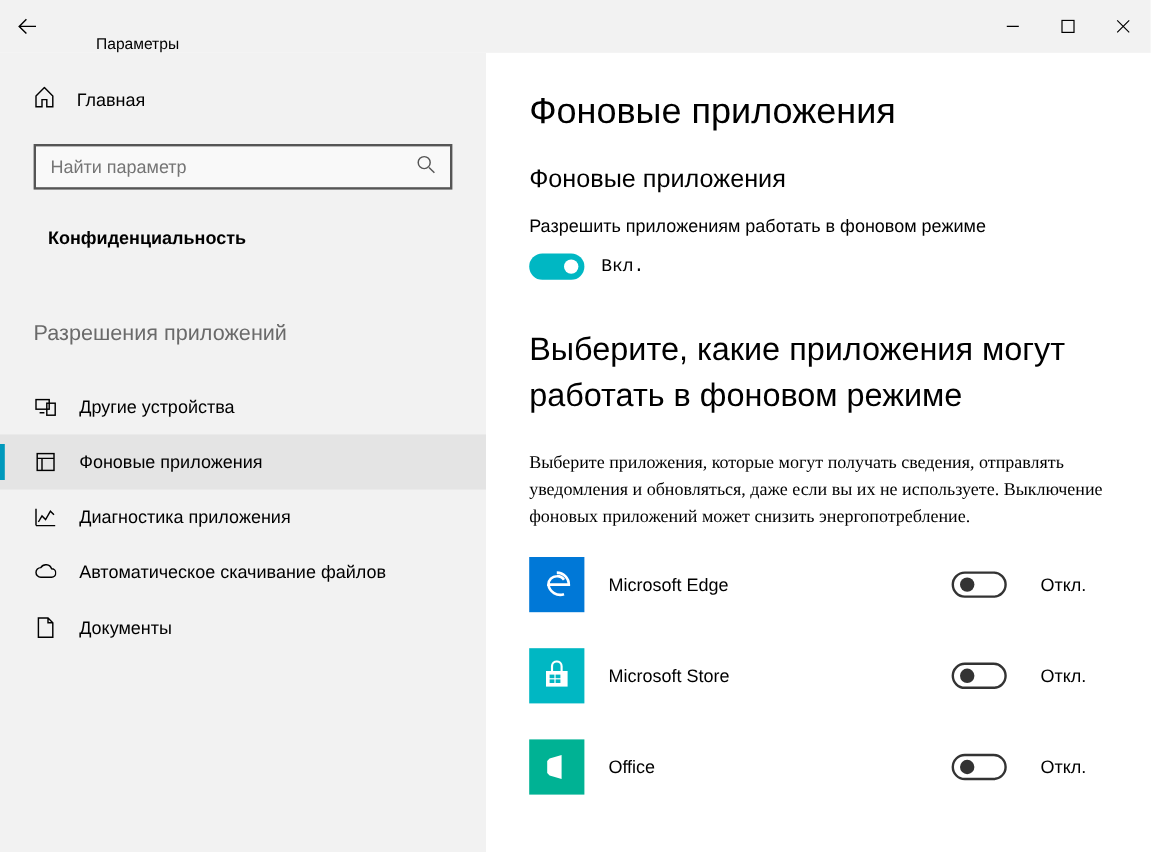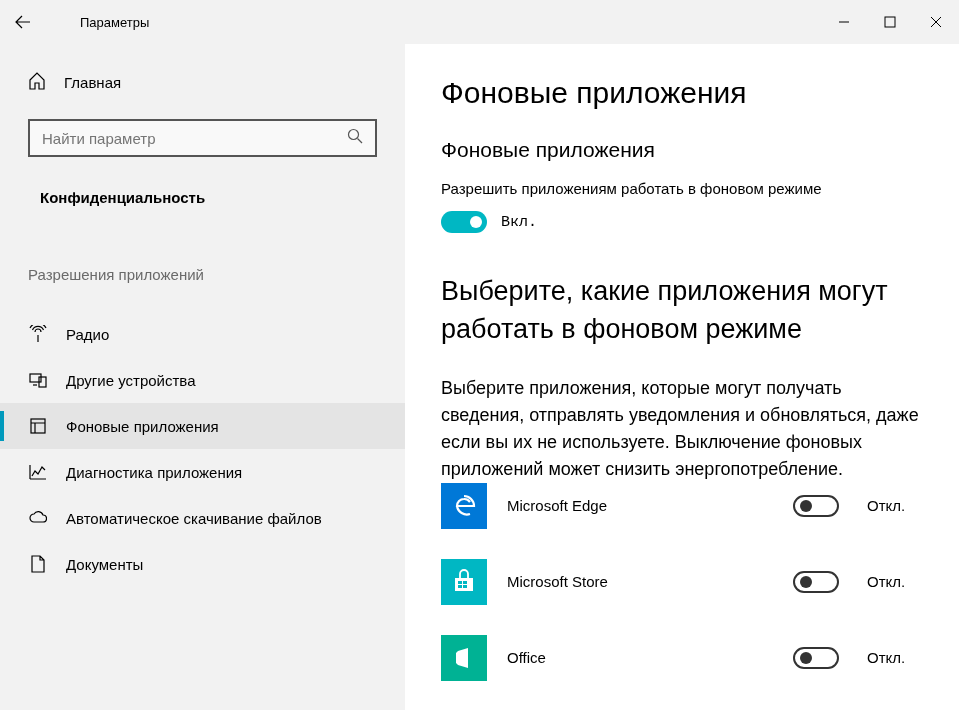--- a/index.html
+++ b/index.html
@@ -7,21 +7,21 @@
       font-family: "Segoe UI", -apple-system, sans-serif;
       background: #fff;
       width: 959px;
       height: 710px;
       overflow: hidden;
       color: #000;
     }
     .titlebar {
       height: 44px;
       display: flex;
-      align-items: center;
+      align-items: flex-end;
       background: #f2f2f2;
     }
     .titlebar-back {
       width: 46px;
       height: 44px;
       display: flex;
       align-items: center;
       justify-content: center;
       cursor: pointer;
     }
@@ -73,21 +73,21 @@
     }
     .search-icon { color: #555; }
     .sidebar-category {
       padding: 10px 40px;
       font-size: 15px;
       font-weight: 600;
       margin-bottom: 40px;
     }
     .sidebar-section-title {
       padding: 10px 28px;
-      font-size: 15px;
+      font-size: 18px;
       color: #6a6a6a;
       margin-bottom: 18px;
     }
     .sidebar-item {
       display: flex;
       align-items: center;
       padding: 14px 28px;
       cursor: pointer;
       font-size: 15px;
       position: relative;
@@ -122,22 +122,24 @@
     .section-heading {
       font-size: 21px;
       font-weight: 400;
       margin-bottom: 18px;
     }
     .section-text {
       font-size: 15px;
       margin-bottom: 14px;
     }
     .body-text {
-      font-size: 18px;
+      font-size: 15px;
       line-height: 1.5;
+      margin-bottom: 22px;
+      font-family: Liberation Serif, serif;
     }
     .toggle-row {
       display: flex;
       align-items: center;
       margin-bottom: 40px;
     }
     .toggle {
       width: 46px;
       height: 22px;
       border-radius: 11px;
@@ -256,28 +258,20 @@
             <circle cx="6.5" cy="6.5" r="5" stroke="#555" stroke-width="1.2" fill="none"></circle>
             <path d="M10.5 10.5 L15 15" stroke="#555" stroke-width="1.2"></path>
           </svg>
       </span>
     </div>
 
     <div class="sidebar-category">Конфиденциальность</div>
 
     <div class="sidebar-section-title">Разрешения приложений</div>
 
-    <div class="sidebar-item">
-      <span class="icon">
-        <svg width="18" height="18" viewBox="0 0 18 18">
-            <path d="M9 17 L9 10 M6 7 A3 3 0 0 1 12 7 M3.5 5 A6 6 0 0 1 14.5 5 M1 3 A9 9 0 0 1 17 3" stroke="#000" stroke-width="1.2" fill="none"></path>
-          </svg>
-      </span>
-      <span>Радио</span>
-    </div>
 
     <div class="sidebar-item">
       <span class="icon">
         <svg width="18" height="18" viewBox="0 0 18 18">
             <rect x="1" y="3" width="11" height="8" stroke="#000" stroke-width="1.2" fill="none"></rect>
             <rect x="10" y="6" width="7" height="10" stroke="#000" stroke-width="1.2" fill="none"></rect>
             <path d="M4 14 L8 14" stroke="#000" stroke-width="1.2"></path>
           </svg>
       </span>
       <span>Другие устройства</span>

